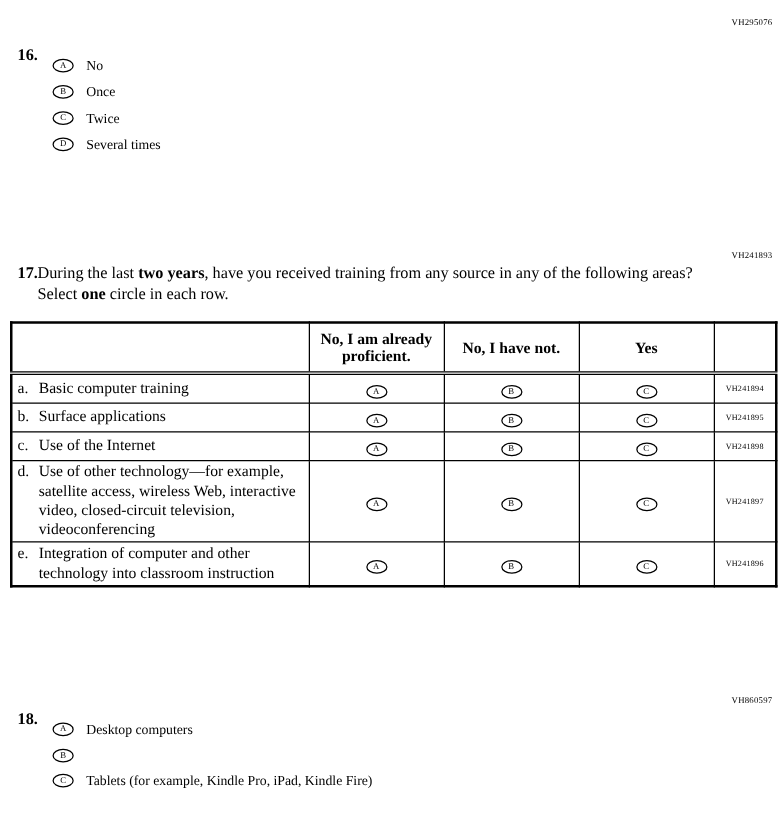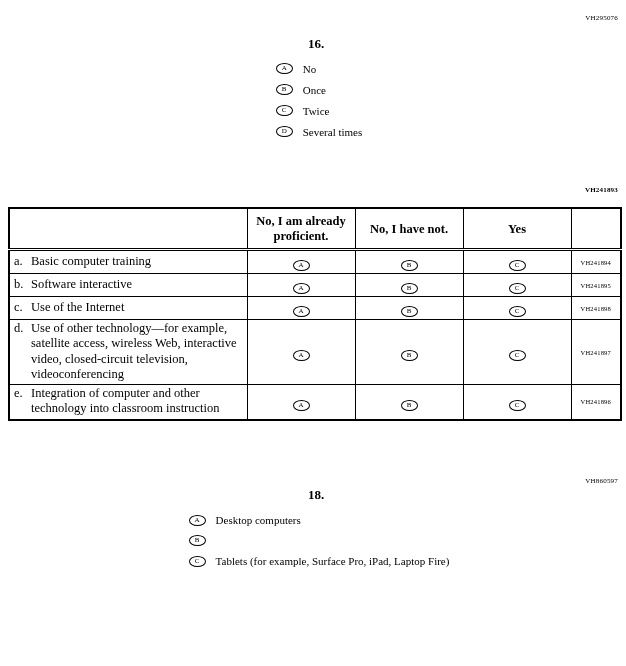--- a/index.html
+++ b/index.html
@@ -14,21 +14,21 @@
   .page { position: relative; width: 626px; height: 666px; padding: 13px 8px 0 8px; }
 
   .code {
     font-size: 7px;
     text-align: right;
     letter-spacing: 0.2px;
     line-height: 1.1;
   }
   .top-code { margin-top: 2px; }
 
-  .question { display: flex; align-items: center; flex-direction: column; }
+  .question { display: flex; align-items: flex-start; }
   .qnum {
     font-weight: bold;
     font-size: 13px;
     width: 22px;
     min-width: 22px;
     text-align: left;
     padding-left: 6px;
   }
   .qbody { flex: 1; }
   .qtext { font-size: 13px; line-height: 1.28; max-width: 548px; }
@@ -45,23 +45,23 @@
     border-radius: 50%;
     font-size: 7px;
     line-height: 1;
     margin-right: 10px;
     flex-shrink: 0;
     cursor: pointer;
   }
   .opt-label { font-size: 11px; }
 
   .q16-block { margin-top: 13px; }
-  .q17-code { margin-top: 40px; font-weight: bold; }
+  .q17-code { margin-top: 70px; }
   .q17-block { margin-top: 2px; }
-  .q18-code { margin-top: 57px; }
+  .q18-code { margin-top: 87px; }
   .q18-block { margin-top: 2px; }
 
   table.grid {
     border-collapse: collapse;
     width: 612px;
     margin-top: 13px;
     table-layout: fixed;
   }
   table.grid col.c-label { width: 238px; }
   table.grid col.c-ans { width: 108px; }
@@ -118,20 +118,26 @@
         <div class="option">
           <span class="oval">D</span>
           <span class="opt-label">Several times</span>
         </div>
       </div>
     </div>
   </div>
 
   <div class="code q17-code">VH241893</div>
 
+  <div class="question q17-block">
+    <div class="qnum">17.</div>
+    <div class="qbody">
+      <div class="qtext"><span>During the last </span><b>two years</b><span>, have you received training from any source in any of the following areas? Select </span><b>one</b><span> circle in each row.</span></div>
+    </div>
+  </div>
 
   <table class="grid">
     <colgroup>
       <col class="c-label">
         <col class="c-ans">
         <col class="c-ans">
         <col class="c-ans">
         <col class="c-code">
     </colgroup>
     <thead>
@@ -153,21 +159,21 @@
         </td>
         <td class="ans-cell"><span class="oval">A</span></td>
         <td class="ans-cell"><span class="oval">B</span></td>
         <td class="ans-cell"><span class="oval">C</span></td>
         <td class="code-cell">VH241894</td>
       </tr>
       <tr>
         <td class="row-label-cell">
           <div class="row-label-wrap">
             <span class="row-letter">b.</span>
-            <span class="row-text">Software interactive</span>
+            <span class="row-text">Surface applications</span>
           </div>
         </td>
         <td class="ans-cell"><span class="oval">A</span></td>
         <td class="ans-cell"><span class="oval">B</span></td>
         <td class="ans-cell"><span class="oval">C</span></td>
         <td class="code-cell">VH241895</td>
       </tr>
       <tr>
         <td class="row-label-cell">
           <div class="row-label-wrap">
@@ -215,19 +221,19 @@
       <div class="options">
         <div class="option">
           <span class="oval">A</span>
           <span class="opt-label">Desktop computers</span>
         </div>
         <div class="option">
           <span class="oval">B</span>
         </div>
         <div class="option">
           <span class="oval">C</span>
-          <span class="opt-label">Tablets (for example, Surface Pro, iPad, Laptop Fire)</span>
+          <span class="opt-label">Tablets (for example, Kindle Pro, iPad, Kindle Fire)</span>
         </div>
       </div>
     </div>
   </div>
 
 </div>
 
 </body></html>

